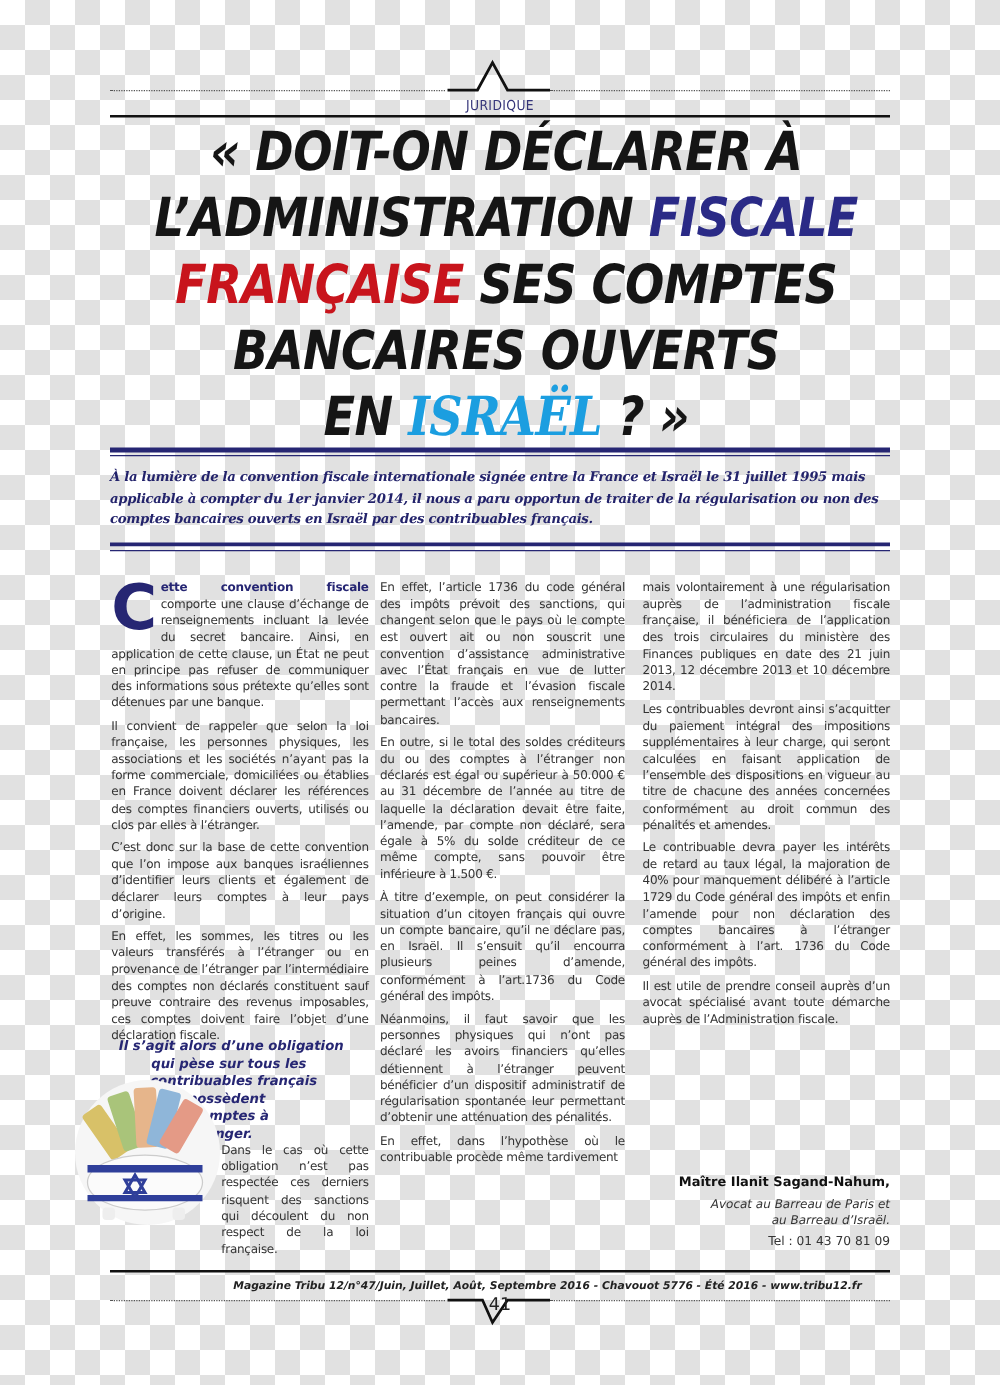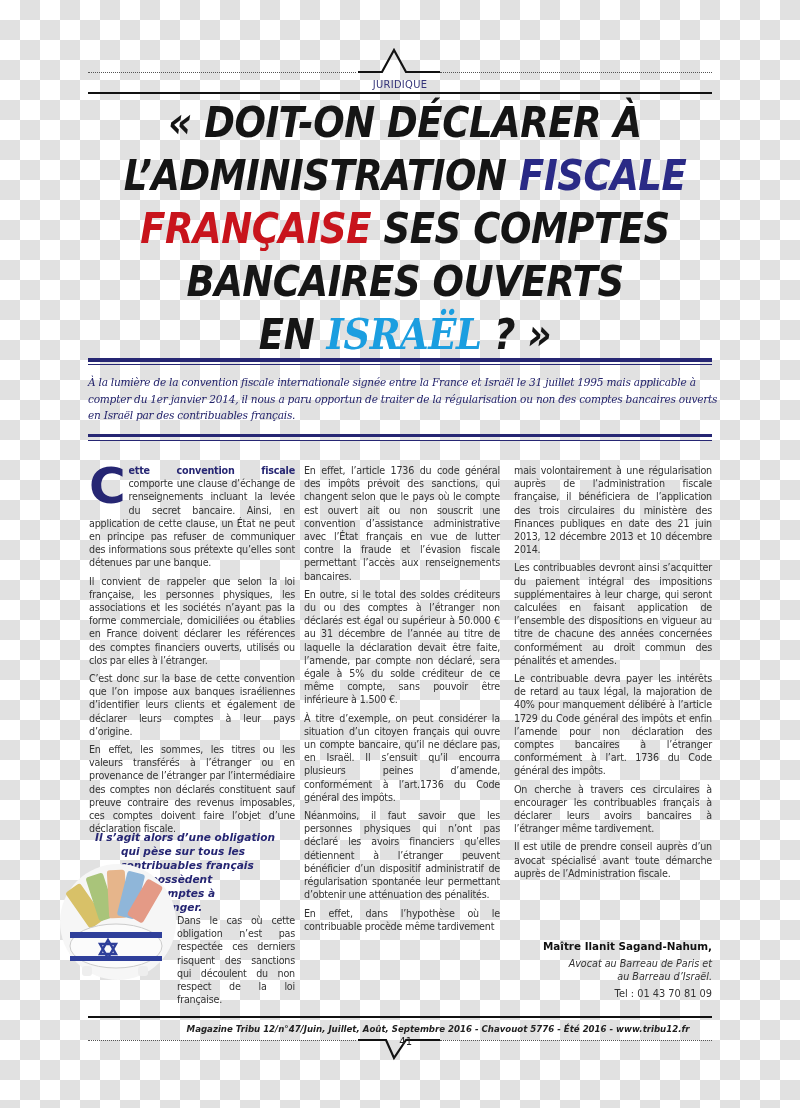--- a/index.html
+++ b/index.html
@@ -27,21 +27,21 @@
       left: 60px; width: 690px; top: 96px; text-align: center;
       font-family: "DejaVu Sans", sans-serif; font-weight: bold; font-style: italic;
       font-size: 43px; line-height: 53px; color: #151515; letter-spacing: -0.5px;
       transform: scaleX(0.86); transform-origin: center top;
     }
     .title .blue { color: #2a2a86; }
     .title .red { color: #c8141c; }
     .title .cyan { color: #1b9ee0; font-family: "DejaVu Serif", serif; }
     .lead {
       left: 88px; width: 634px; top: 374px;
-      font-family: "DejaVu Serif", serif; font-style: italic; font-weight: normal;
+      font-family: "DejaVu Serif", serif; font-style: italic; font-weight: bold;
       font-size: 10.6px; line-height: 16.5px; color: #23236b; letter-spacing: -0.25px;
     }
     .col {
       font-family: "DejaVu Sans", sans-serif; font-size: 9.6px; line-height: 13.2px;
       color: #333; text-align: justify; letter-spacing: -0.2px; hyphens: manual;
     }
     .col p { margin: 0 0 5px 0; }
     .dropcap {
       float: left; font-size: 50px; line-height: 40px; font-weight: bold;
       color: #262673; margin: 2px 3px 0 0; font-family: "DejaVu Sans", sans-serif;
@@ -52,21 +52,21 @@
       color: #262673; font-size: 10.6px; line-height: 14px; text-align: center;
     }
     .sig-name { font-weight: bold; color: #111; font-size: 10.4px; text-align: right; }
     .sig-line { font-style: italic; text-align: right; font-size: 9.6px; color: #333; line-height: 13px; }
     .sig-tel { text-align: right; font-size: 9.8px; color: #333; }
     .footer {
       left: 60px; width: 680px; top: 1024px; text-align: center;
       font-family: "DejaVu Sans", sans-serif; font-style: italic; font-weight: bold;
       font-size: 8.6px; color: #222; padding-left: 38px;
     }
-    .pagenum { left: 388px; width: 24px; top: 1036px; text-align: right; font-size: 10px; color: #222; }
+    .pagenum { left: 388px; width: 24px; top: 1036px; text-align: center; font-size: 14px; color: #222; }
   </style>
 </head>
 <body>
 
 <div class="abs dotted" style="left:88px;top:72px;width:268px;"></div>
 <div class="abs dotted" style="left:440px;top:72px;width:272px;"></div>
 <svg class="abs" style="left:356px;top:46px;" width="88" height="30">
   <polyline points="2,26 26,26 38,4 50,26 84,26" fill="none" stroke="#111" stroke-width="2.2"></polyline>
 </svg>
 <div class="abs section">JURIDIQUE</div>
@@ -131,21 +131,20 @@
   <p>En outre, si le total des soldes créditeurs du ou des comptes à l’étranger non déclarés est égal ou supérieur à 50.000 € au 31 décembre de l’année au titre de laquelle la déclaration devait être faite, l’amende, par compte non déclaré, sera égale à 5% du solde créditeur de ce même compte, sans pouvoir être inférieure à 1.500 €.</p>
   <p>À titre d’exemple, on peut considérer la situation d’un citoyen français qui ouvre un compte bancaire, qu’il ne déclare pas, en Israël. Il s’ensuit qu’il encourra plusieurs peines d’amende, conformément à l’art.1736 du Code général des impôts.</p>
   <p>Néanmoins, il faut savoir que les personnes physiques qui n’ont pas déclaré les avoirs financiers qu’elles détiennent à l’étranger peuvent bénéficier d’un dispositif administratif de régularisation spontanée leur permettant d’obtenir une atténuation des pénalités.</p>
   <p>En effet, dans l’hypothèse où le contribuable procède même tardivement</p>
 </div>
 
 <div class="abs col" style="left:514px;top:464px;width:198px;">
   <p>mais volontairement à une régularisation auprès de l’administration fiscale française, il bénéficiera de l’application des trois circulaires du ministère des Finances publiques en date des 21 juin 2013, 12 décembre 2013 et 10 décembre 2014.</p>
   <p>Les contribuables devront ainsi s’acquitter du paiement intégral des impositions supplémentaires à leur charge, qui seront calculées en faisant application de l’ensemble des dispositions en vigueur au titre de chacune des années concernées conformément au droit commun des pénalités et amendes.</p>
   <p>Le contribuable devra payer les intérêts de retard au taux légal, la majoration de 40% pour manquement délibéré à l’article 1729 du Code général des impôts et enfin l’amende pour non déclaration des comptes bancaires à l’étranger conformément à l’art. 1736 du Code général des impôts.</p>
-  <p>On cherche à travers ces circulaires à encourager les contribuables français à déclarer leurs avoirs bancaires à l’étranger même tardivement.</p>
   <p>Il est utile de prendre conseil auprès d’un avocat spécialisé avant toute démarche auprès de l’Administration fiscale.</p>
 </div>
 
 <div class="abs" style="left:520px;top:940px;width:192px;">
   <div class="sig-name">Maître Ilanit Sagand-Nahum,</div>
   <div class="sig-line" style="margin-top:5px;">Avocat au Barreau de Paris et</div>
   <div class="sig-line">au Barreau d’Israël.</div>
   <div class="sig-tel" style="margin-top:5px;">Tel : 01 43 70 81 09</div>
 </div>
 

